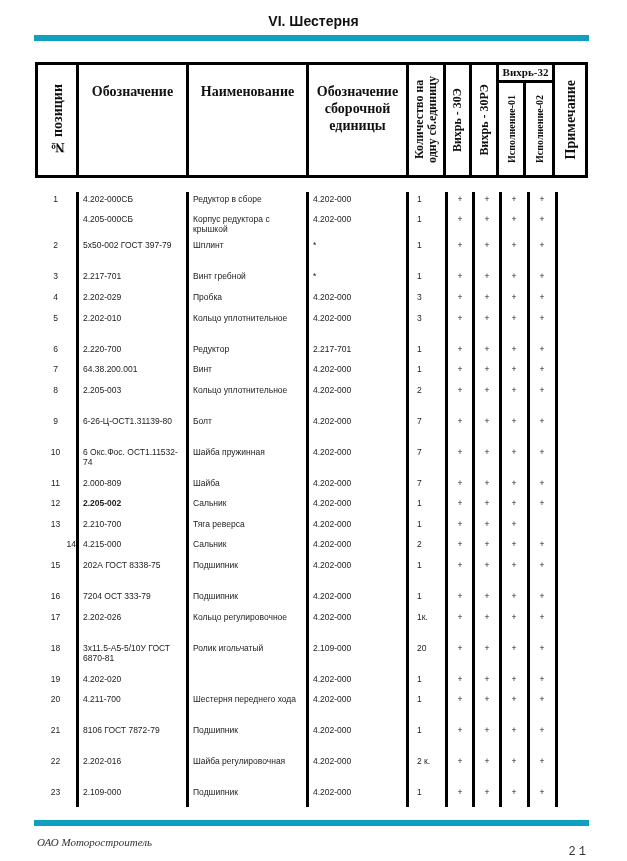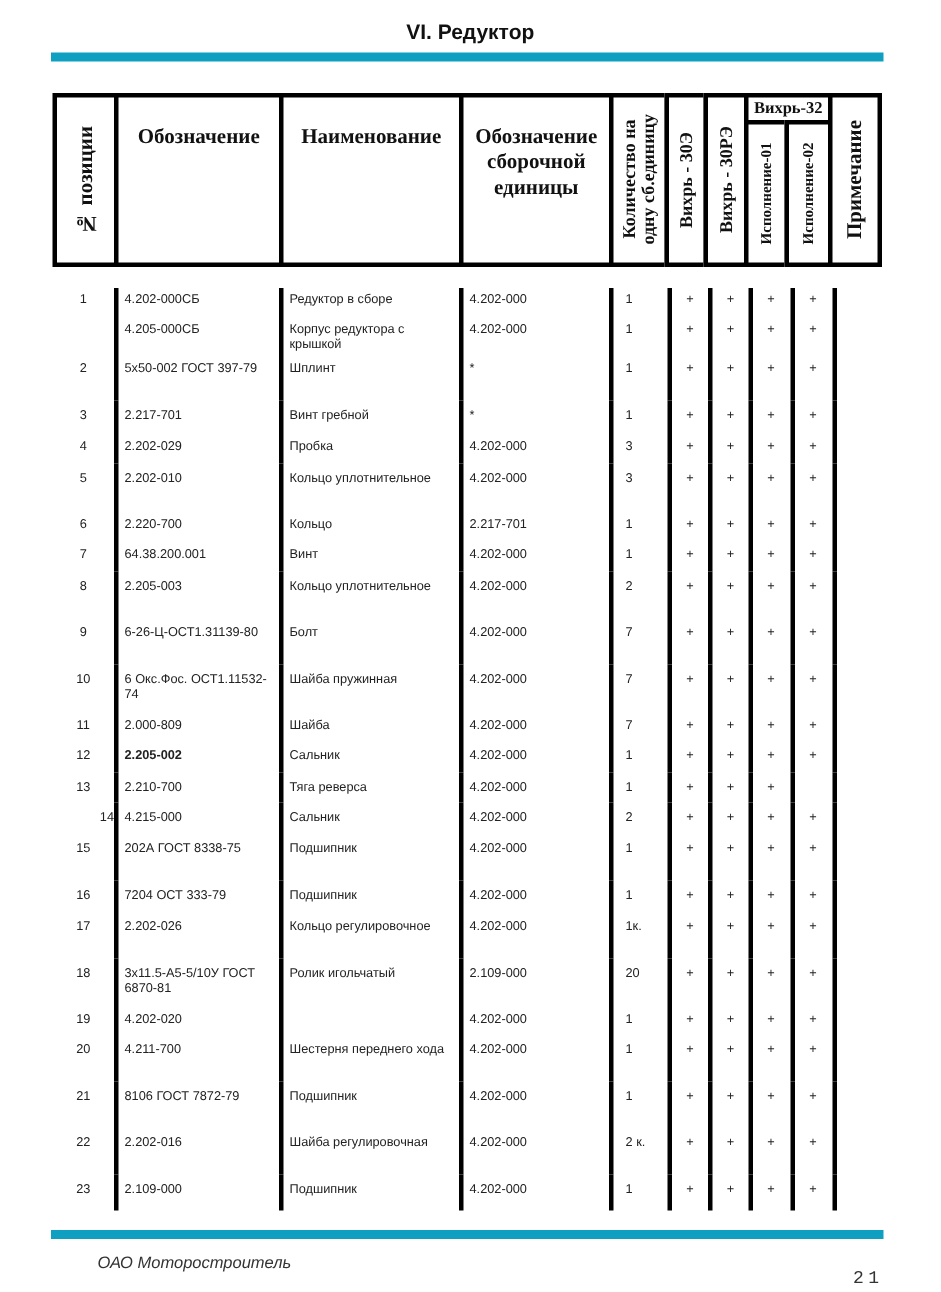--- a/index.html
+++ b/index.html
@@ -16,27 +16,27 @@
   .hcell .h { position: absolute; left: 0; right: 0; top: 18px; text-align: center; line-height: 17px; }
   .vwrap { position: absolute; left: 0; right: 0; top: 0; bottom: 0; display: flex; align-items: center; justify-content: center; }
   .vt { writing-mode: vertical-rl; transform: rotate(180deg); white-space: nowrap; text-align: center; line-height: 15px; }
   .vt.sm { font-size: 12px; line-height: 13px; }
 
   
   .tbody { position: absolute; left: 35px; top: 190px; width: 553px; }
   .row { position: relative; width: 553px; }
   .cell { position: absolute; top: 0; bottom: 0; font-size: 8.5px; line-height: 10px; color: #222; box-sizing: border-box; padding-top: 4px; }
   .vl { position: absolute; top: 0; bottom: 0; width: 3px; background: #000; }
-  .footer-l { position: absolute; left: 37px; top: 836px; font-family: Liberation Sans, sans-serif; font-style: italic; font-size: 11px; color: #333; margin-left: 28px; }
+  .footer-l { position: absolute; left: 37px; top: 836px; font-family: Liberation Serif, serif; font-style: italic; font-size: 11px; color: #333; }
   .footer-r { position: absolute; right: 38px; top: 845px; font-family: "Liberation Mono", monospace; font-size: 12px; color: #333; letter-spacing: 3px; }
 </style>
 </head>
 <body>
 
-<div class="title">VI. Редуктор</div>
+<div class="title">VI. Шестерня</div>
 <div class="bar top"></div>
 
 <div class="hdr">
   <div class="hcell" style="left:0;top:0;width:44px;height:116px;">
     <div class="vwrap">
         <span class="vt">№ позиции</span>
       </div>
   </div>
   <div class="hcell" style="left:41px;top:0;width:113px;height:116px;">
     <div class="h">Обозначение</div>
@@ -212,21 +212,21 @@
       <div class="vl" style="left: 151px;"></div>
       <div class="vl" style="left: 271px;"></div>
       <div class="vl" style="left: 371px;"></div>
       <div class="vl" style="left: 410px;"></div>
       <div class="vl" style="left: 437px;"></div>
       <div class="vl" style="left: 464px;"></div>
       <div class="vl" style="left: 492px;"></div>
       <div class="vl" style="left: 520px;"></div>
       <div class="cell" style="left: 0px; width: 41px; text-align: center;">6</div>
       <div class="cell" style="left: 48px; width: 104px; text-align: left;">2.220-700</div>
-      <div class="cell" style="left: 158px; width: 112px; text-align: left;">Кольцо</div>
+      <div class="cell" style="left: 158px; width: 112px; text-align: left;">Редуктор</div>
       <div class="cell" style="left: 278px; width: 92px; text-align: left;">2.217-701</div>
       <div class="cell" style="left: 374px; width: 34px; text-align: left; padding-left: 8px;">1</div>
       <div class="cell" style="left: 413px; width: 24px; text-align: center;">+</div>
       <div class="cell" style="left: 440px; width: 24px; text-align: center;">+</div>
       <div class="cell" style="left: 467px; width: 24px; text-align: center;">+</div>
       <div class="cell" style="left: 495px; width: 24px; text-align: center;">+</div>
     </div>
     <div class="row" style="height: 21px;">
       <div class="vl" style="left: 41px;"></div>
       <div class="vl" style="left: 151px;"></div>

